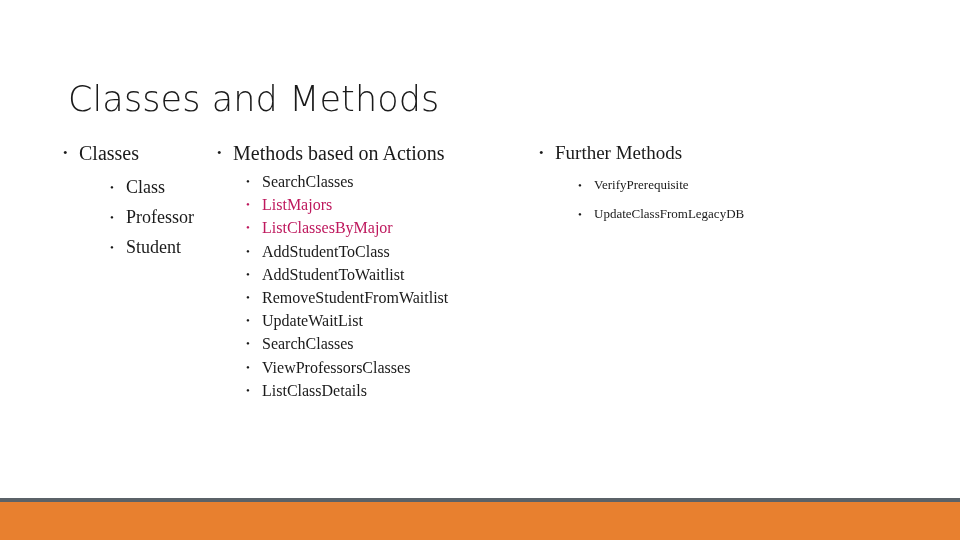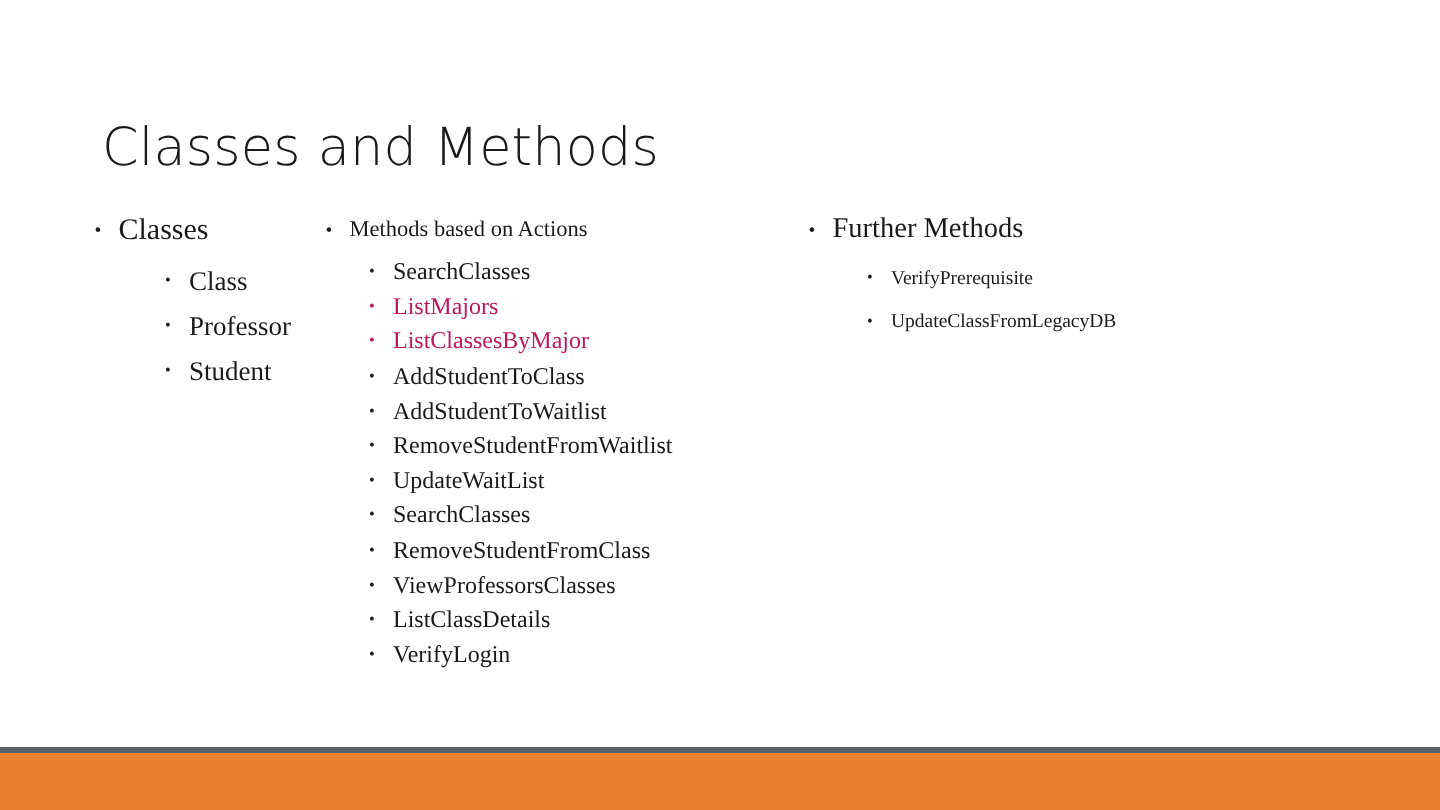--- a/index.html
+++ b/index.html
@@ -102,21 +102,21 @@
   .col-classes ul.lvl2 {
     margin-top: 6px;
     margin-left: 48px;
   }
   .col-classes li.lvl2 {
     font-size: 18px;
     line-height: 30px;
   }
 
   
-  .col-methods .lvl1 { font-size: 15px; line-height: 26px; }
+  .col-methods .lvl1 { font-size: 20px; line-height: 26px; }
   .col-methods ul.lvl2 {
     margin-top: 4px;
     margin-left: 30px;
   }
   .col-methods li.lvl2 {
     font-size: 16px;
     line-height: 23.2px;
   }
 
   
@@ -178,24 +178,22 @@
       </ul>
       <ul class="lvl2">
         <li class="lvl2">SearchClasses</li>
         <li class="lvl2 muted">ListMajors</li>
         <li class="lvl2 muted">ListClassesByMajor</li>
         <li class="lvl2">AddStudentToClass</li>
         <li class="lvl2">AddStudentToWaitlist</li>
         <li class="lvl2">RemoveStudentFromWaitlist</li>
         <li class="lvl2">UpdateWaitList</li>
         <li class="lvl2">SearchClasses</li>
-        <li class="lvl2">RemoveStudentFromClass</li>
         <li class="lvl2">ViewProfessorsClasses</li>
         <li class="lvl2">ListClassDetails</li>
-        <li class="lvl2">VerifyLogin</li>
       </ul>
     </div>
 
     <div class="column col-further">
       <ul class="lvl1">
         <li class="lvl1">
           <span class="txt">Further Methods</span>
         </li>
       </ul>
       <ul class="lvl2">

